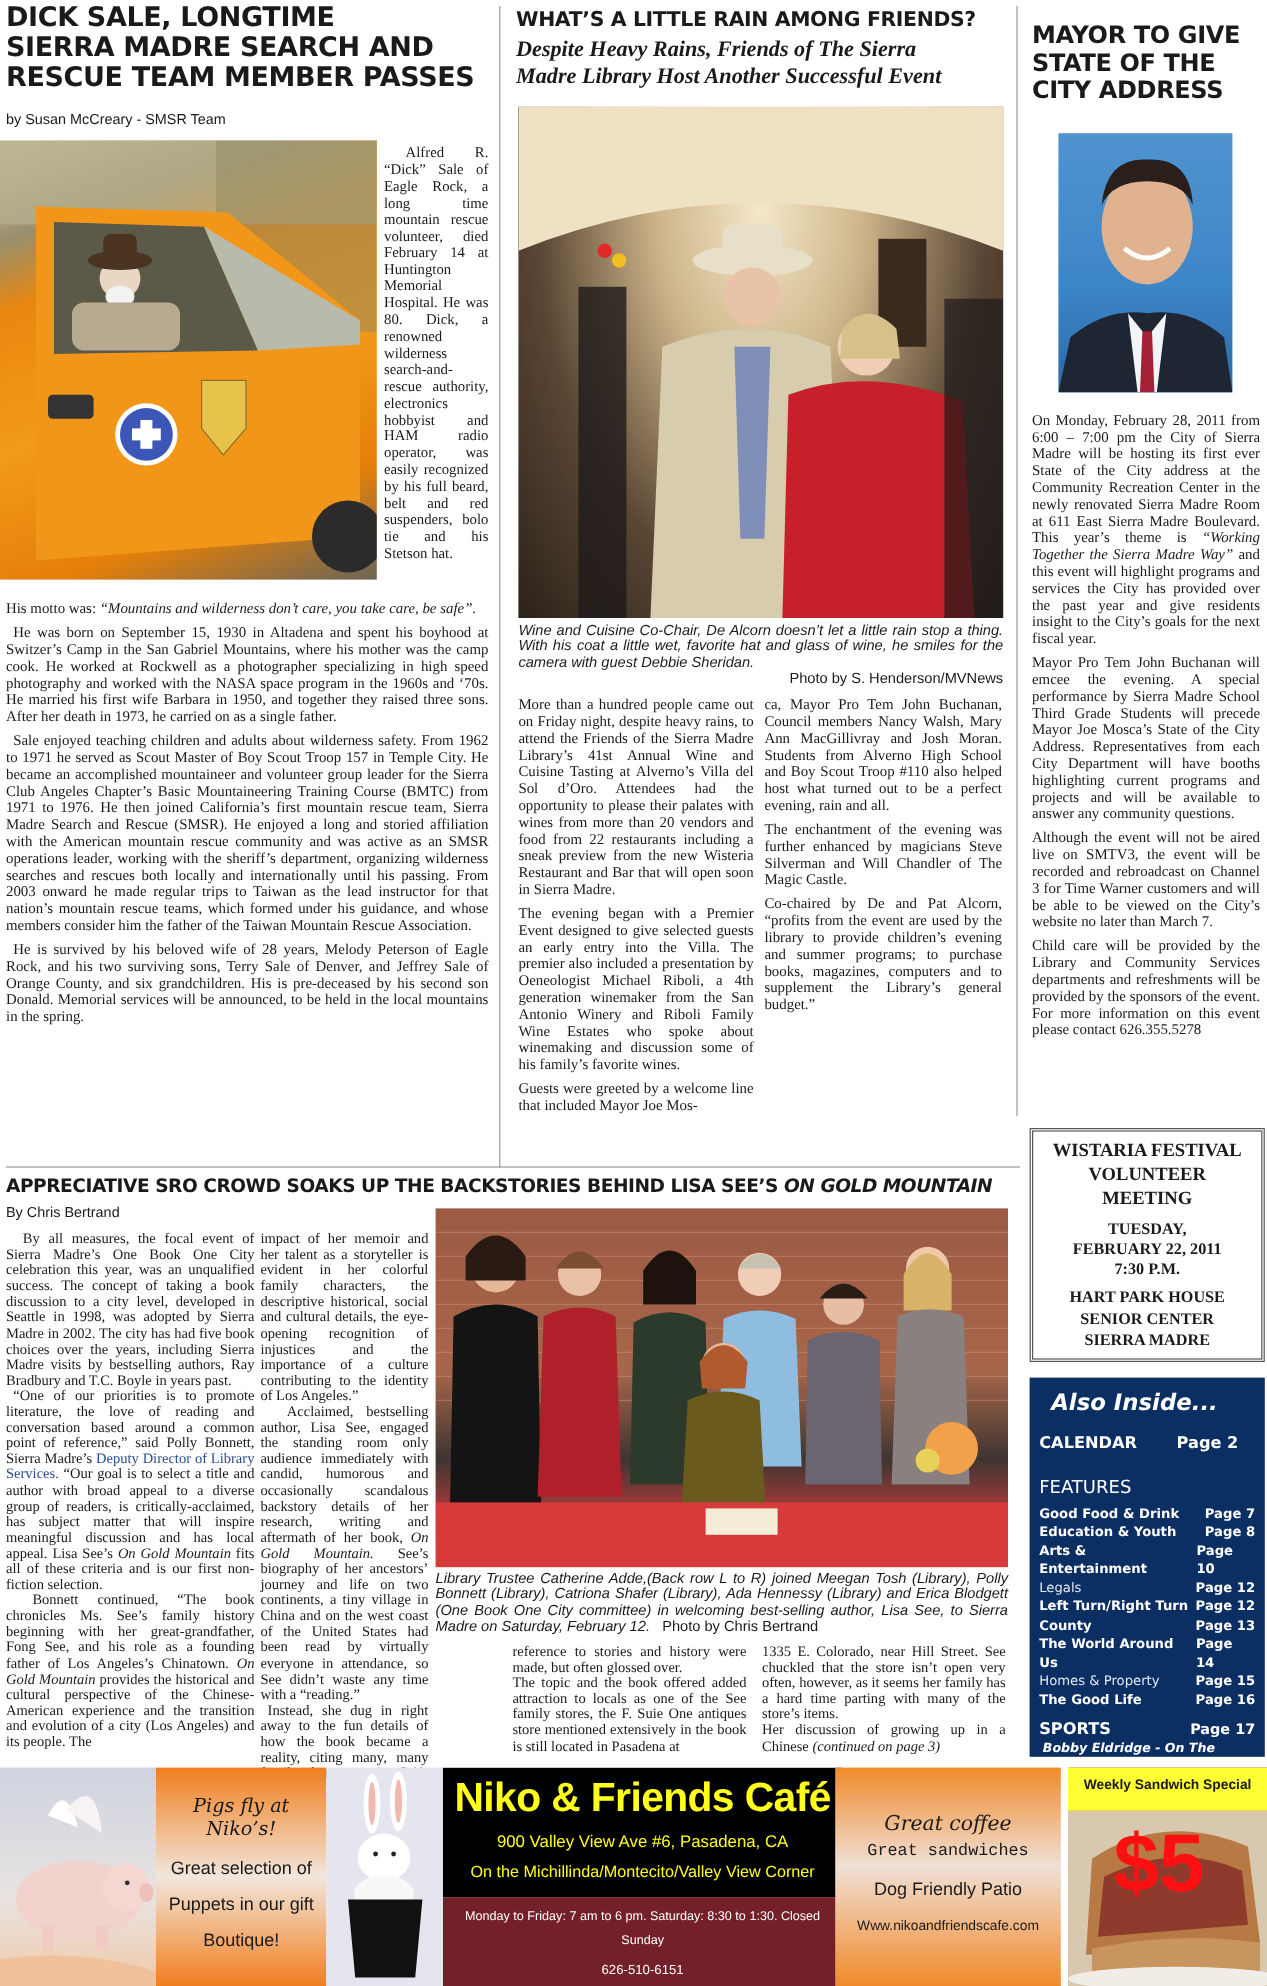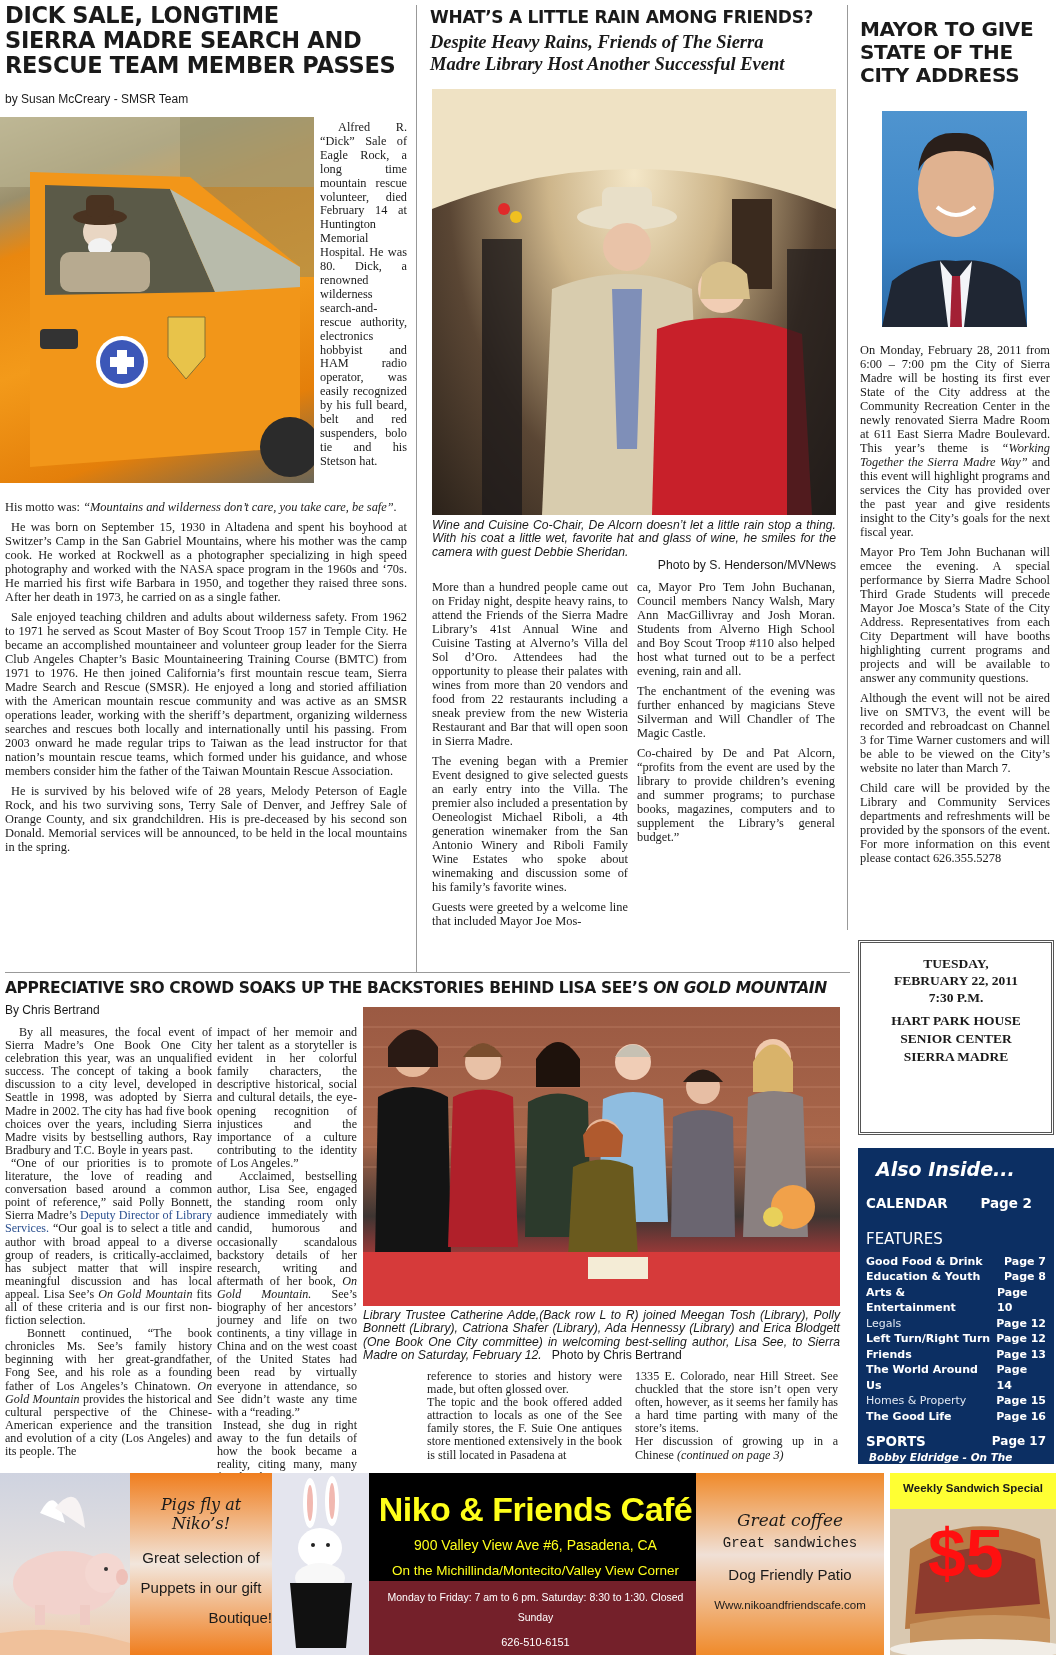--- a/index.html
+++ b/index.html
@@ -130,20 +130,25 @@
   </svg>
 </div>
 <div class="abs body" style="left:860px;top:343px;width:190px;">
   <p><span>On Monday, February 28, 2011 from 6:00 – 7:00 pm the City of Sierra Madre will be hosting its first ever State of the City address at the Community Recreation Center in the newly renovated Sierra Madre Room at 611 East Sierra Madre Boulevard. This year’s theme is </span><i>“Working Together the Sierra Madre Way”</i><span> and this event will highlight programs and services the City has provided over the past year and give residents insight to the City’s goals for the next fiscal year.</span></p>
   <p>Mayor Pro Tem John Buchanan will emcee the evening. A special performance by Sierra Madre School Third Grade Students will precede Mayor Joe Mosca’s State of the City Address. Representatives from each City Department will have booths highlighting current programs and projects and will be available to answer any community questions.</p>
   <p>Although the event will not be aired live on SMTV3, the event will be recorded and rebroadcast on Channel 3 for Time Warner customers and will be able to be viewed on the City’s website no later than March 7.</p>
   <p>Child care will be provided by the Library and Community Services departments and refreshments will be provided by the sponsors of the event.  For more information on this event please contact 626.355.5278</p>
 </div>
 
 <div class="abs wistaria" style="left:858px;top:940px;width:196px;height:195px;padding-top:6px;">
+  <div style="font-size:15.5px;line-height:20px;">
+    <div>WISTARIA FESTIVAL</div>
+    <div>VOLUNTEER</div>
+    <div>MEETING</div>
+  </div>
   <div style="font-size:13.5px;line-height:17px;margin-top:6px;">
     <div>TUESDAY,</div>
     <div>FEBRUARY 22, 2011</div>
     <div>7:30 P.M.</div>
   </div>
   <div style="font-size:13.5px;line-height:18px;margin-top:6px;">
     <div>HART PARK HOUSE</div>
     <div>SENIOR CENTER</div>
     <div>SIERRA MADRE</div>
   </div>
@@ -170,21 +175,21 @@
     </div>
   <div class="row light">
       <span>Legals</span>
       <span style="font-weight:bold;color:#fff;">Page 12</span>
     </div>
   <div class="row">
       <span>Left Turn/Right Turn</span>
       <span>Page 12</span>
     </div>
   <div class="row">
-      <span>Friends</span>
+      <span>County</span>
       <span>Page 13</span>
     </div>
   <div class="row">
       <span>The World Around Us</span>
       <span>Page 14</span>
     </div>
   <div class="row light">
       <span>Homes &amp; Property</span>
       <span style="font-weight:bold;color:#fff;">Page 15</span>
     </div>
@@ -282,37 +287,37 @@
     <circle cx="106" cy="96" r="2" fill="#333"></circle>
     <rect x="35" y="132" width="10" height="20" fill="#efcbc4"></rect>
       <rect x="80" y="132" width="10" height="20" fill="#efcbc4"></rect>
     <path d="M0 160 Q65 150 130 170 L130 182 L0 182 Z" fill="#f0c19b"></path>
   </svg>
 </div>
 <div class="ad-panel" style="left:130px;width:142px;background:linear-gradient(180deg,#f07e1e 0%,#f2e6dc 50%,#f07e1e 100%);text-align:center;font-family:'Liberation Sans',sans-serif;padding-top:22px;">
   <div style="font-family:'DejaVu Serif',serif;font-style:italic;font-size:16px;margin-bottom:10px;">Pigs fly at Niko’s!</div>
   <div style="font-size:15px;line-height:30px;">Great selection of</div>
   <div style="font-size:15px;line-height:30px;">Puppets in our gift</div>
-  <div style="font-size:15px;line-height:30px;text-align:right;">Boutique!</div>
+  <div style="font-size:15px;line-height:30px;">Boutique!</div>
 </div>
 <div class="ad-panel" style="left:272px;width:97px;background:#e4e5ee;">
   <svg width="97" height="182" viewBox="0 0 97 182">
     <ellipse cx="38" cy="30" rx="7" ry="25" fill="#fff"></ellipse>
       <ellipse cx="60" cy="28" rx="7" ry="25" fill="#fff"></ellipse>
     <ellipse cx="38" cy="30" rx="3" ry="18" fill="#f1b8b0"></ellipse>
       <ellipse cx="60" cy="28" rx="3" ry="18" fill="#f1b8b0"></ellipse>
     <ellipse cx="48" cy="75" rx="22" ry="20" fill="#fff"></ellipse>
     <circle cx="41" cy="72" r="2" fill="#222"></circle>
       <circle cx="56" cy="72" r="2" fill="#222"></circle>
     <ellipse cx="48" cy="105" rx="25" ry="15" fill="#f8f8f8"></ellipse>
     <path d="M18 110 L80 110 L74 175 L24 175 Z" fill="#111"></path>
   </svg>
 </div>
 <div class="ad-panel" style="left:369px;width:333px;font-family:'Liberation Sans',sans-serif;text-align:center;">
-  <div style="height:108px;background:#000;padding-top:15px;">
+  <div style="height:108px;background:#000;padding-top:4px;">
     <div style="color:#ffff1a;font-weight:bold;font-size:34px;line-height:42px;letter-spacing:-0.5px;">Niko &amp; Friends Café</div>
     <div style="color:#ffff1a;font-size:14px;line-height:30px;">900 Valley View Ave #6, Pasadena, CA</div>
     <div style="color:#ffff1a;font-size:13.5px;line-height:22px;">On the Michillinda/Montecito/Valley View Corner</div>
   </div>
   <div style="height:74px;background:#74202a;color:#fff;padding-top:6px;">
     <div style="font-size:10.5px;line-height:20px;">Monday to Friday:  7 am to  6 pm.  Saturday: 8:30 to 1:30.  Closed Sunday</div>
     <div style="font-size:11px;line-height:30px;">626-510-6151</div>
   </div>
 </div>
 <div class="ad-panel" style="left:696px;width:188px;background:linear-gradient(180deg,#f08a2a 0%,#f0e0d6 45%,#f08a2a 100%);text-align:center;padding-top:36px;">

